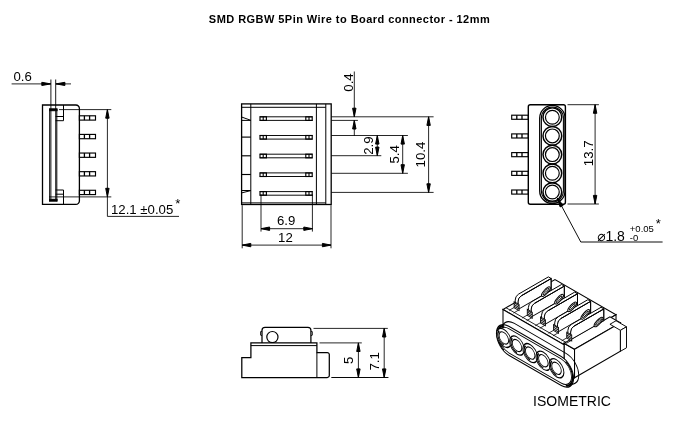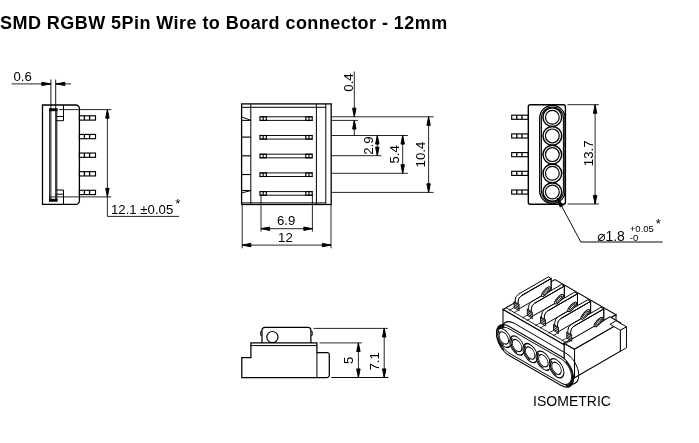--- a/index.html
+++ b/index.html
@@ -1,22 +1,22 @@
 <!DOCTYPE html>
 <html><head>
 <meta charset="utf-8">
 <style>
   html,body { margin:0; padding:0; background:#fff; }
   .canvas {
     position:relative; width:699px; height:443px; background:#fff; overflow:hidden;
     font-family:"Liberation Sans","DejaVu Sans",sans-serif;
   }
   .title {
-    position:absolute; left:0; top:12.5px; width:699px; 
-    font-weight:bold; font-size:18px; color:#000; letter-spacing:0.45px;
+    position:absolute; left:0; top:12.5px; width:699px; text-align:center;
+    font-weight:bold; font-size:11px; color:#000; letter-spacing:0.45px;
   }
   svg.drawing { position:absolute; left:0; top:0; }
   svg.drawing line, svg.drawing path, svg.drawing rect, svg.drawing circle, svg.drawing ellipse { stroke:#000; }
   svg.drawing text { fill:#000; font-family:"Liberation Sans","DejaVu Sans",sans-serif; }
 </style>
 </head>
 <body>
 
 <div class="canvas">
   <div class="title">SMD RGBW 5Pin Wire to Board connector - 12mm</div>

